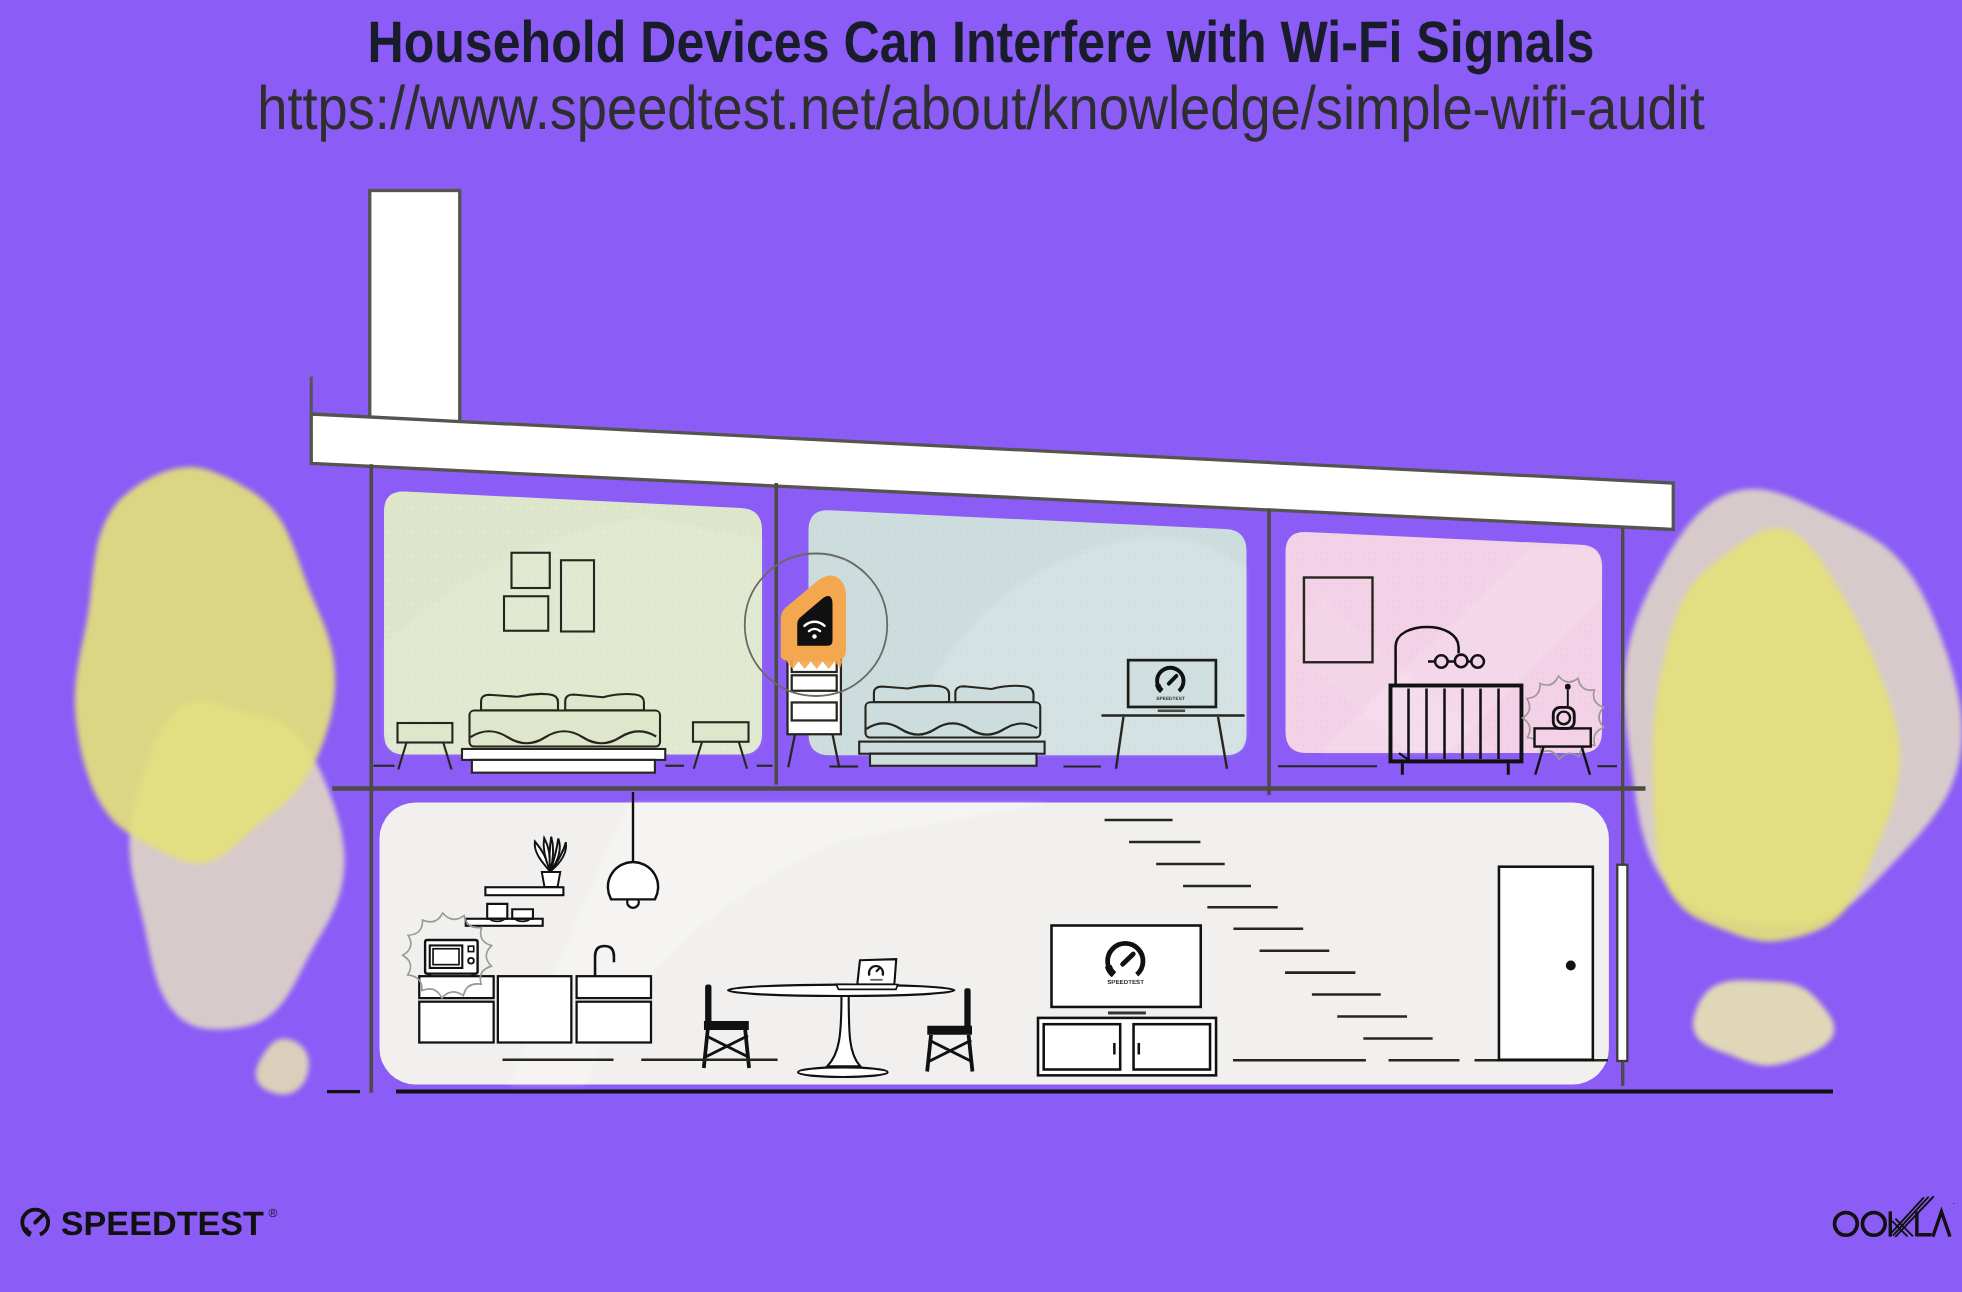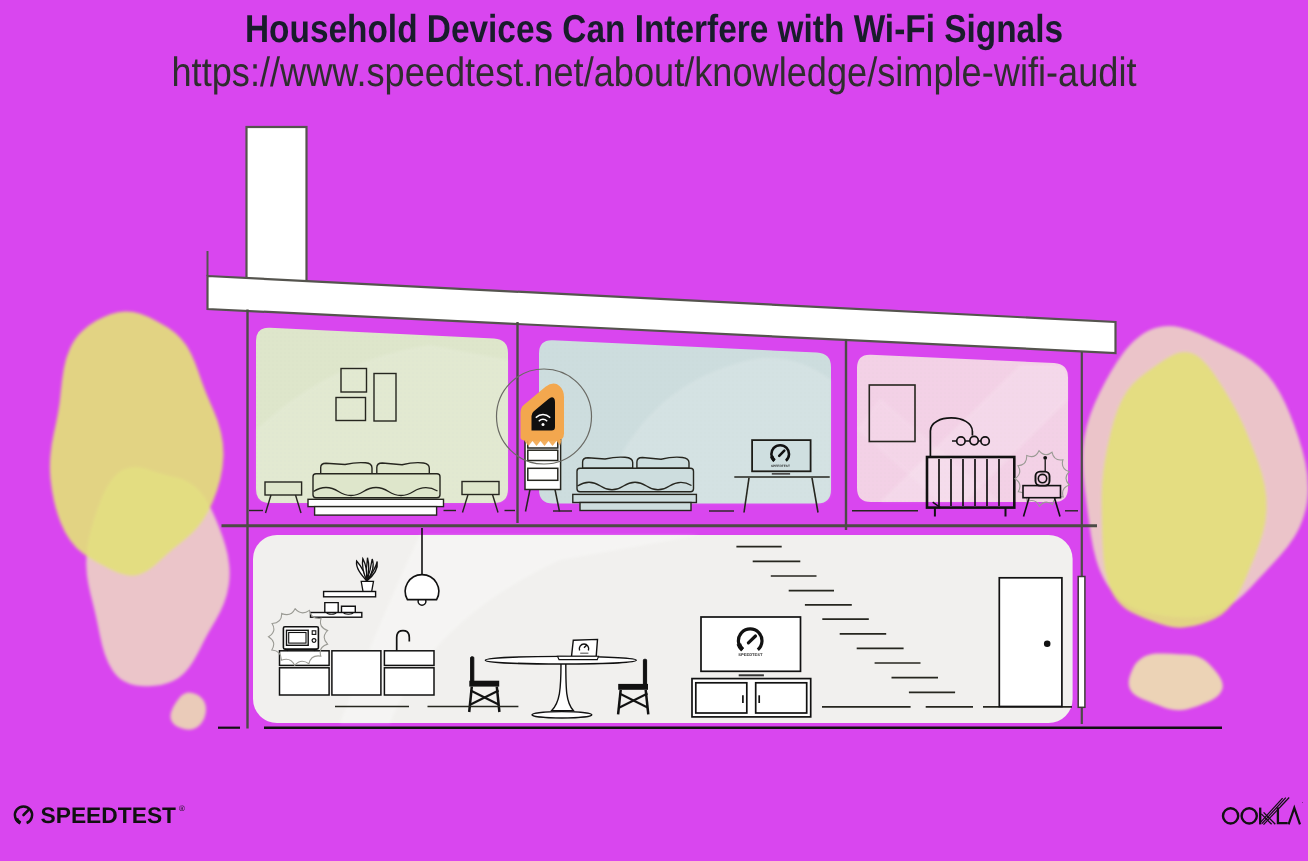--- a/index.html
+++ b/index.html
@@ -1,16 +1,16 @@
 <!DOCTYPE html>
 <html><head>
 <meta charset="utf-8">
 <style>
   html,body{margin:0;padding:0;background:#fff;}
-  #page{position:relative;width:1308px;height:861px;background:#d946ef;overflow:hidden;
+  #page{position:relative;width:1308px;height:861px;background:#8b5cf6;overflow:hidden;
         font-family:"Liberation Sans",sans-serif;-webkit-font-smoothing:antialiased;}
   svg{-webkit-font-smoothing:antialiased;text-rendering:geometricPrecision;}
   svg text{font-family:"Liberation Sans",sans-serif;}
 </style>
 </head>
 <body>
 <div id="page">
 <svg width="1308" height="861" viewBox="0 0 1308 861" xmlns="http://www.w3.org/2000/svg">
 <defs>
   <pattern id="dots" width="4" height="4" patternUnits="userSpaceOnUse">

